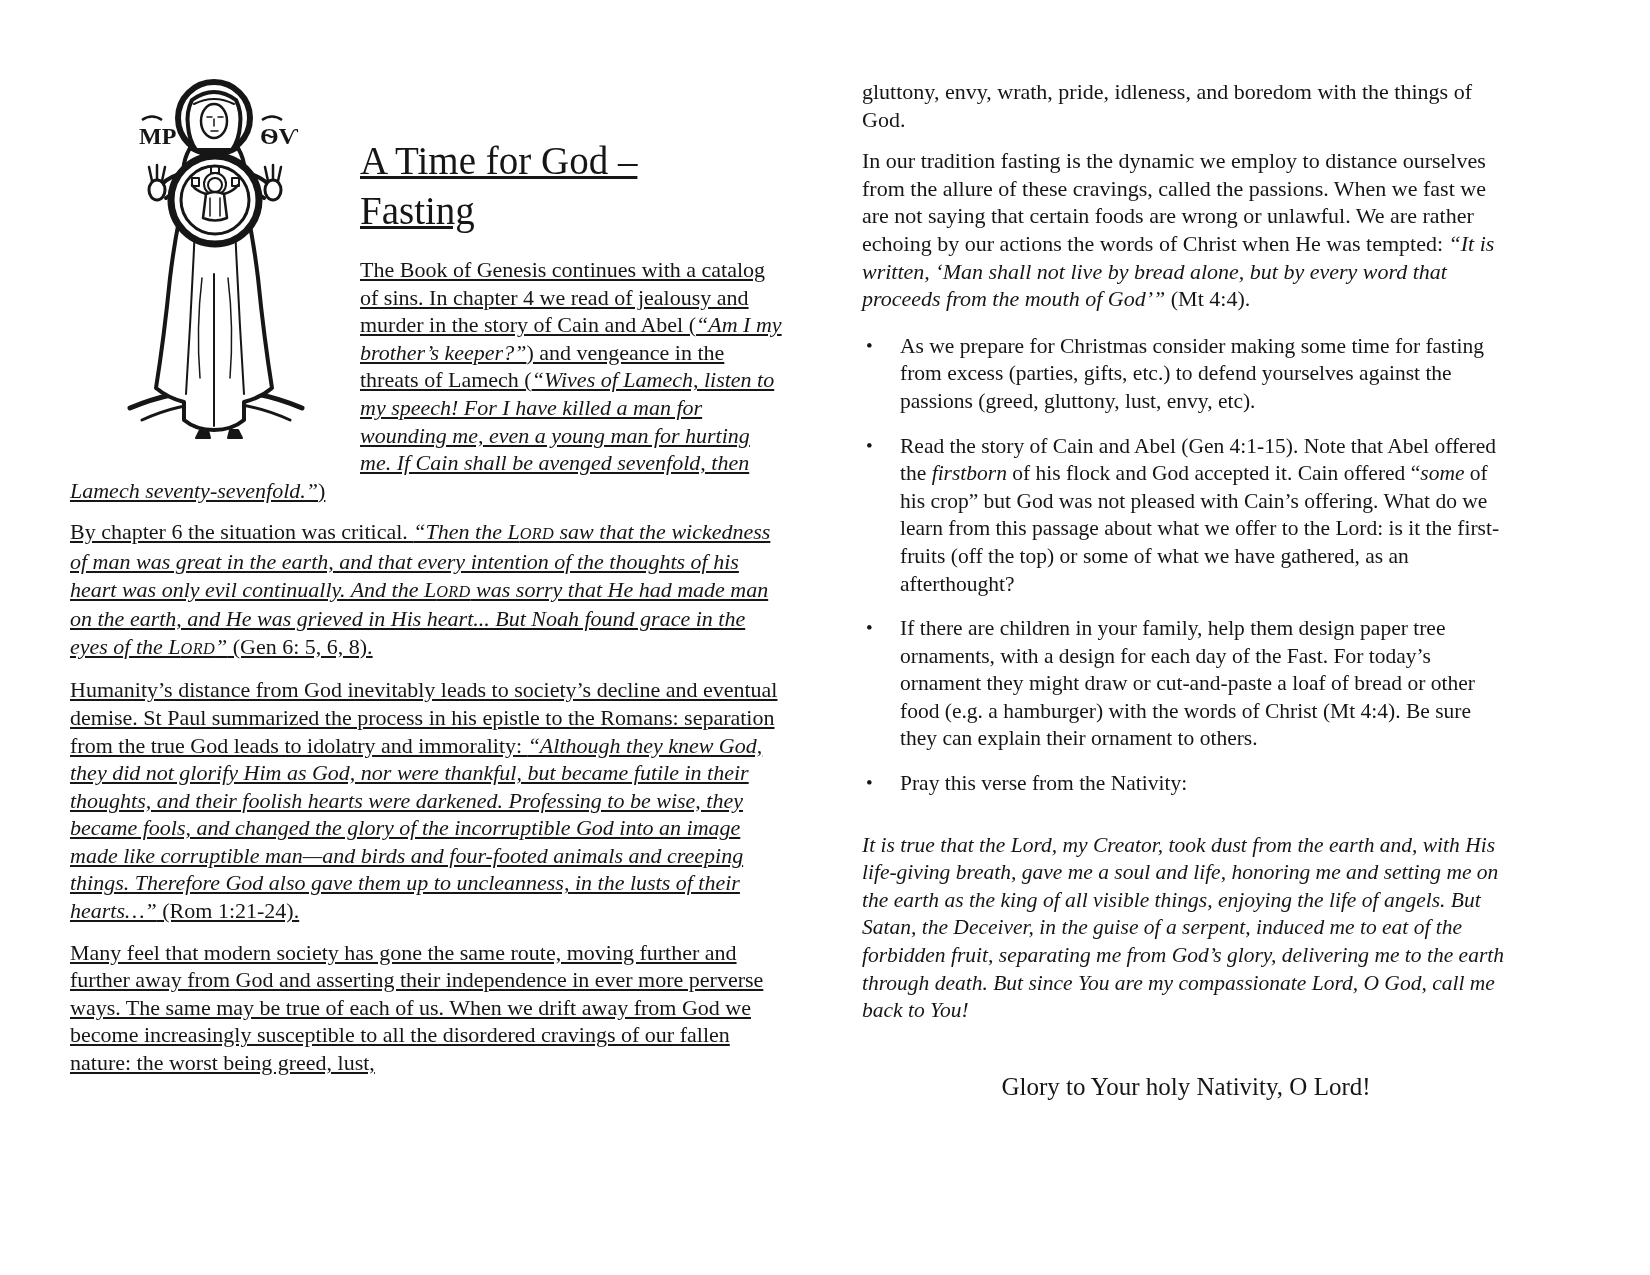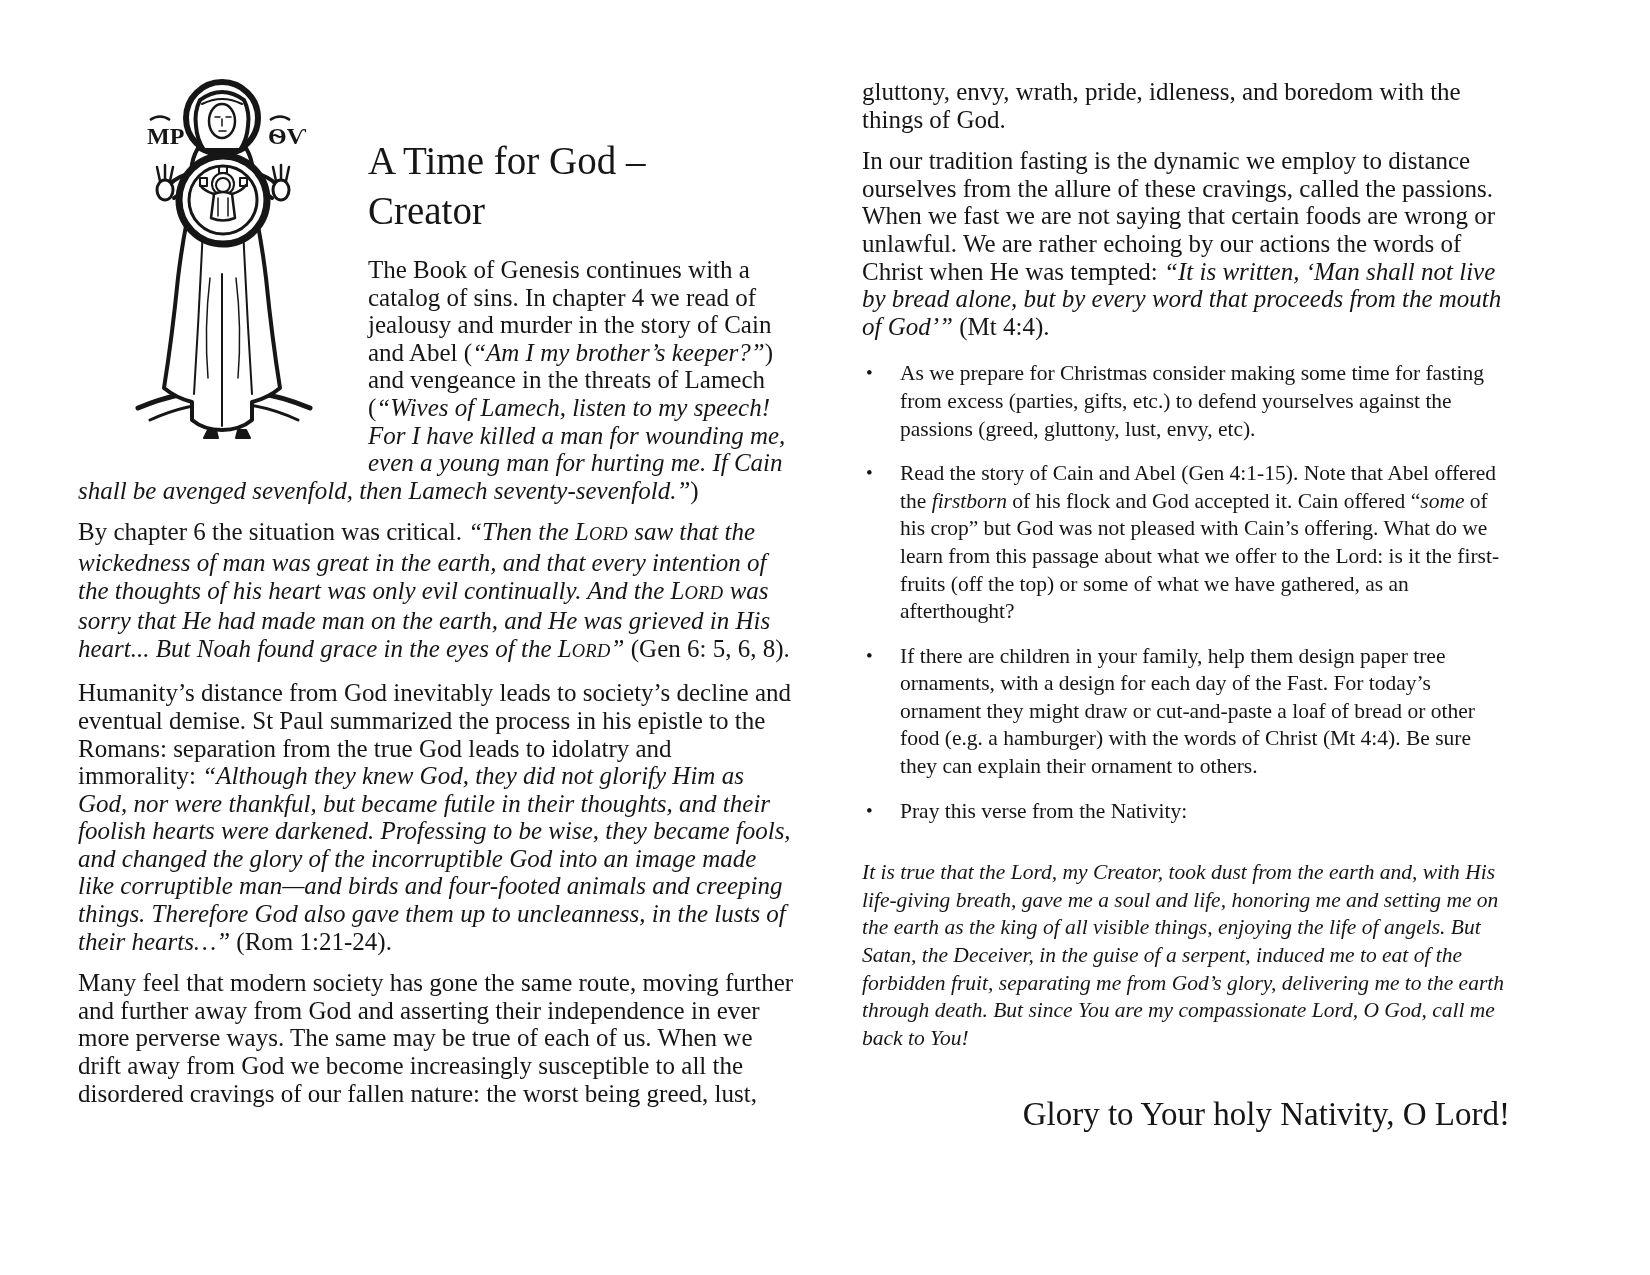--- a/index.html
+++ b/index.html
@@ -5,42 +5,42 @@
   html,body{margin:0;padding:0;}
   body{
     width:1650px;height:1275px;background:#ffffff;
     font-family:"Liberation Serif","DejaVu Serif",serif;
     color:#161616;
     -webkit-font-smoothing:antialiased;
   }
   .page{position:relative;width:1650px;height:1275px;background:#ffffff;overflow:hidden;}
 
   .col{position:absolute;top:78px;}
-  .col-left{left:78px;width:716px;}
+  .col-left{left:70px;width:716px;text-decoration:underline;}
   .col-right{left:862px;width:648px;}
 
   .icon-float{float:left;width:290px;height:372px;}
   .icon-svg{display:block;margin-left:56px;margin-top:0;}
 
   .title{
     font-size:39px;line-height:50px;
     margin:58px 30px 20px 0;
   }
 
-  p.para{font-size:25px;line-height:27.6px;margin:0 0 14px 0;}
+  p.para{font-size:22px;line-height:27.6px;margin:0 0 14px 0;}
   .i{font-style:italic;}
   .sc{font-size:0.74em;letter-spacing:0.3px;}
 
   ul.bullets{list-style:none;margin:20px 0 0 0;padding:0;font-size:21.5px;line-height:27.6px;}
   ul.bullets li{position:relative;padding-left:38px;margin:0 0 17px 0;}
   ul.bullets .bullet{position:absolute;left:4px;top:-1px;font-size:19px;}
 
   .triodion{font-style:italic;font-size:21.5px;line-height:27.6px;margin-top:34px;}
 
-  .closing{text-align:right;font-size:33px;line-height:40px;margin-top:42px;}
+  .closing{text-align:center;font-size:25px;line-height:40px;margin-top:42px;}
 </style>
 </head>
 <body>
 
 <div class="page">
 
   <div class="col col-left">
 
     <div class="icon-float">
       <svg class="icon-svg" width="180" height="362" viewBox="0 0 180 362" aria-hidden="true">
@@ -91,21 +91,21 @@
 
         <path d="M16,42 q10,-7 20,0" stroke="#161616" stroke-width="2.5" fill="none"></path>
         <text x="13" y="66" font-size="24" font-weight="bold" fill="#161616">МР</text>
         <path d="M136,42 q10,-7 20,0" stroke="#161616" stroke-width="2.5" fill="none"></path>
         <text x="134" y="66" font-size="24" font-weight="bold" fill="#161616">ѲѴ</text>
       </svg>
     </div>
 
     <div class="title">
       <span>A Time for God –</span><br>
-      <span>Creator</span>
+      <span>Fasting</span>
     </div>
 
     <div>
         <p class="para"><span>The Book of Genesis continues with a catalog of sins. In chapter 4 we read of jealousy and murder in the story of Cain and Abel (</span><span class="i">“Am I my brother’s keeper?”</span><span>) and vengeance in the threats of Lamech (</span><span class="i">“Wives of Lamech, listen to my speech! For I have killed a man for wounding me, even a young man for hurting me. If Cain shall be avenged sevenfold, then Lamech seventy-sevenfold.”</span><span>)</span></p>
         <p class="para"><span> By chapter 6 the situation was critical. </span><span class="i">“Then the L</span><span class="i sc">ORD</span><span class="i"> saw that the wickedness of man was great in the earth, and that every intention of the thoughts of his heart was only evil continually. And the L</span><span class="i sc">ORD</span><span class="i"> was sorry that He had made man on the earth, and He was grieved in His heart... But Noah found grace in the eyes of the L</span><span class="i sc">ORD</span><span class="i">”</span><span> (Gen 6: 5, 6, 8).</span></p>
         <p class="para"><span>Humanity’s distance from God inevitably leads to society’s decline and eventual demise. St Paul summarized the process in his epistle to the Romans: separation from the true God leads to idolatry and immorality: </span><span class="i">“Although they knew God, they did not glorify Him as God, nor were thankful, but became futile in their thoughts, and their foolish hearts were darkened. Professing to be wise, they became fools, and changed the glory of the incorruptible God into an image made like corruptible man—and birds and four-footed animals and creeping things. Therefore God also gave them up to uncleanness, in the lusts of their hearts…”</span><span> (Rom 1:21-24).</span></p>
         <p class="para"><span>Many feel that modern society has gone the same route, moving further and further away from God and asserting their independence in ever more perverse ways. The same may be true of each of us. When we drift away from God we become increasingly susceptible to all the disordered cravings of our fallen nature: the worst being greed, lust,</span></p>
       </div>
   </div>
 

